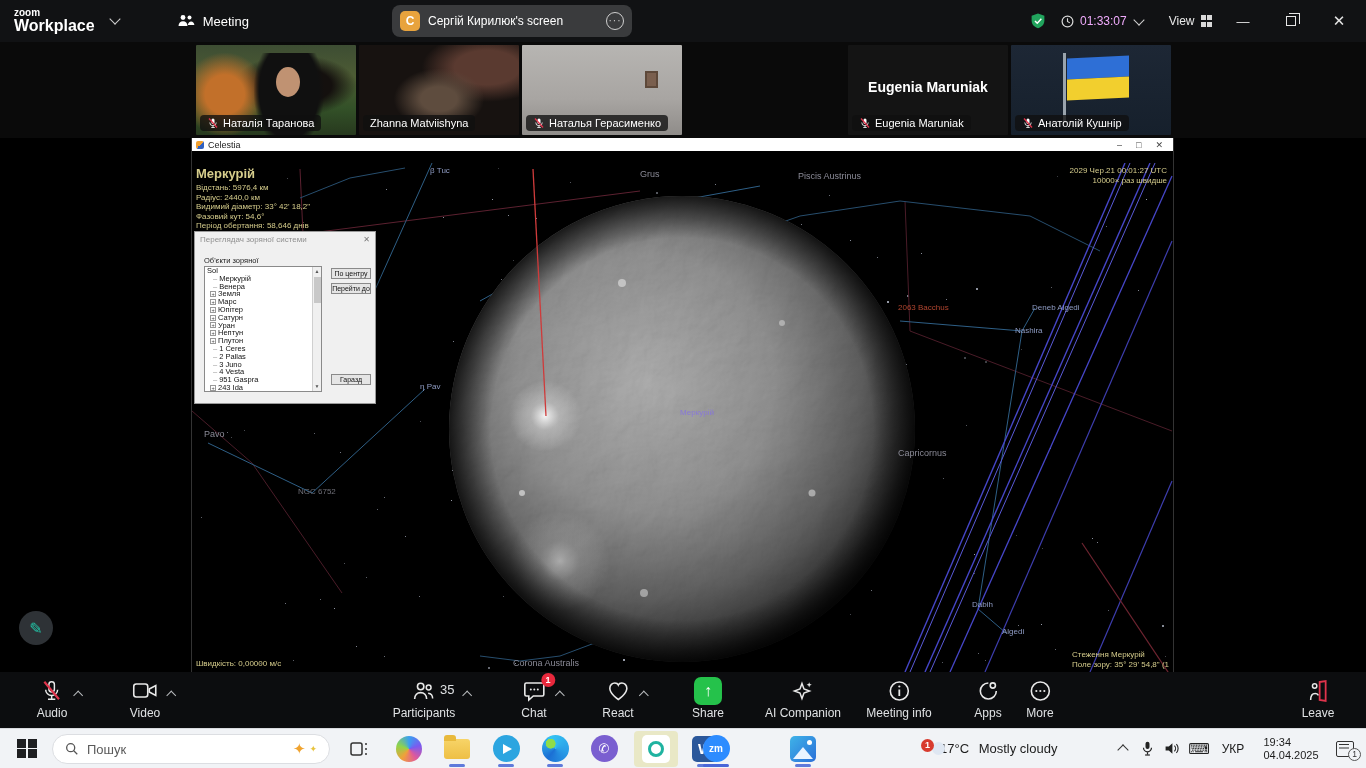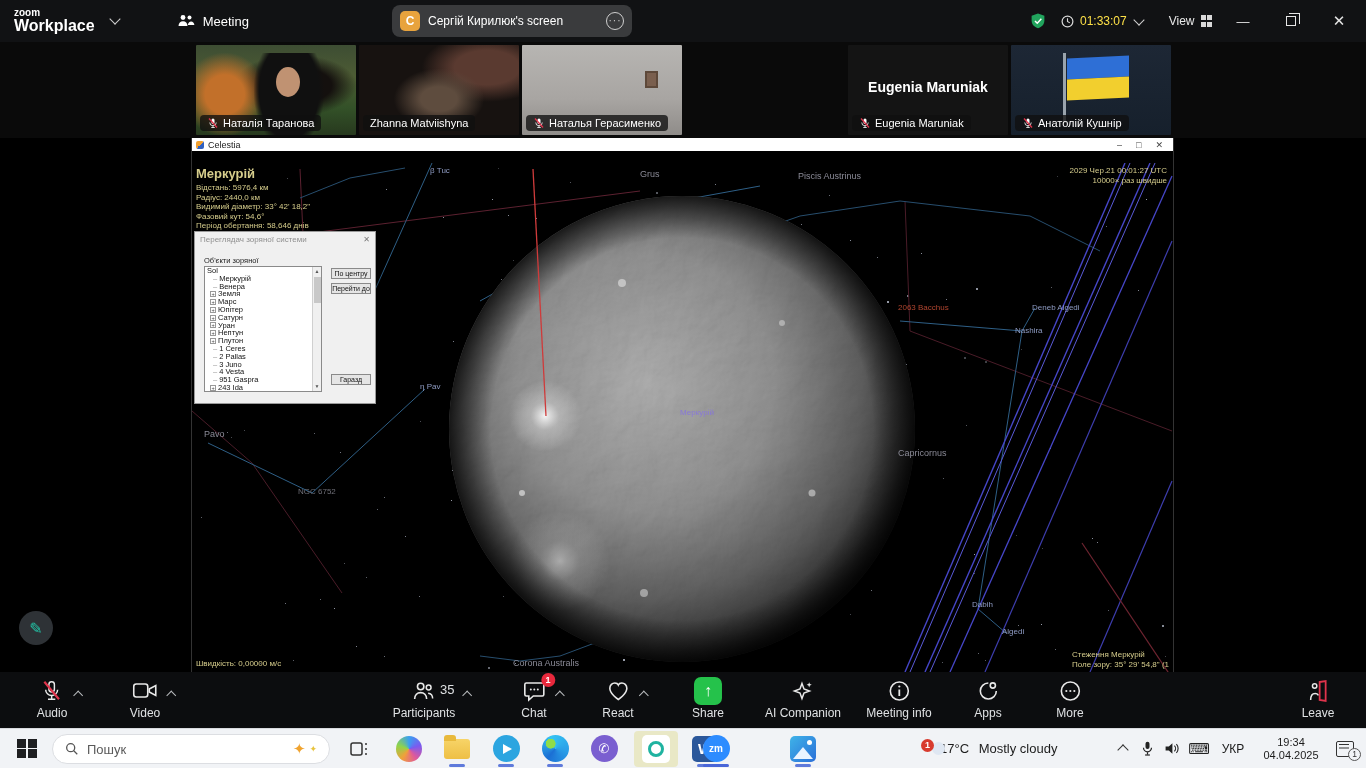--- a/index.html
+++ b/index.html
@@ -11,21 +11,21 @@
   .logo-wrap { margin-left:14px; color:#fff; line-height:1; }
   .logo-small { font-size:10px; font-weight:700; display:block; }
   .logo-main { font-size:16px; font-weight:700; display:block; }
   .chev-down { width:8px; height:8px; border-right:1.6px solid #cfcfcf; border-bottom:1.6px solid #cfcfcf; transform:rotate(45deg); margin:0 0 4px 16px; }
   .meeting-tab { display:flex; align-items:center; gap:8px; margin-left:58px; color:#fff; font-size:13px; }
   .share-pill { position:absolute; left:392px; top:5px; width:240px; height:32px; background:#3a3b3d; border-radius:8px; display:flex; align-items:center; padding:0 8px; gap:8px; }
   .share-avatar { width:20px; height:20px; border-radius:5px; background:#e8a33d; color:#fff; font-size:12px; font-weight:700; display:flex; align-items:center; justify-content:center; }
   .share-title { color:#fff; font-size:12px; white-space:nowrap; overflow:hidden; flex:1; }
   .ellipsis-btn { width:18px; height:18px; border:1.3px solid #cfcfcf; border-radius:50%; color:#cfcfcf; font-size:10px; line-height:15px; text-align:center; letter-spacing:1px; }
   .topbar-right { position:absolute; right:0; top:0; height:42px; display:flex; align-items:center; gap:14px; padding-right:10px; }
-  .timer-wrap { display:flex; align-items:center; gap:6px; color:#fde047; font-size:12px; }
+  .timer-wrap { display:flex; align-items:center; gap:6px; color:#f0abfc; font-size:12px; }
   .view-wrap { display:flex; align-items:center; gap:6px; color:#e9e9e9; font-size:12px; margin-left:12px; }
   .grid-icon { display:inline-grid; grid-template-columns:5px 5px; gap:1.5px; }
   .grid-icon i { width:5px; height:5px; background:#d9d9d9; }
   .win-btn { color:#e6e6e6; font-size:13px; width:34px; text-align:center; }
   .restore-box { width:10px; height:10px; border:1.3px solid #e6e6e6; display:inline-block; position:relative; }
   .restore-box:before { content:""; position:absolute; left:2px; top:-4px; width:10px; height:10px; border:1.3px solid #e6e6e6; border-left:none; border-bottom:none; }
 
   
   #filmstrip { position:absolute; left:0; top:42px; width:1366px; height:96px; background:#0a0a0a; z-index:55; }
   .tile { position:absolute; top:3px; width:160px; height:90px; background:#181818; overflow:hidden; border-radius:1px; }
@@ -128,21 +128,21 @@
   .photos { width:26px; height:26px; border-radius:5px; background:linear-gradient(135deg,#3fb3e8,#2a6fd8); position:relative; overflow:hidden; }
   .photos i { position:absolute; left:3px; bottom:3px; width:0; height:0; border-left:10px solid transparent; border-right:10px solid transparent; border-bottom:12px solid #eaf4ff; }
   .photos b { position:absolute; right:4px; top:4px; width:5px; height:5px; border-radius:50%; background:#fff; }
   .cloud { position:relative; width:26px; height:16px; background:#e8eef6; border-radius:8px; }
   .cloud:before { content:""; position:absolute; left:4px; top:-7px; width:13px; height:13px; background:#dfe7f2; border-radius:50%; }
   .wbadge { position:absolute; right:-6px; top:-10px; width:13px; height:13px; border-radius:50%; background:#d83b2e; color:#fff; font-size:9px; font-weight:700; display:flex; align-items:center; justify-content:center; }
   .weather-text { font-size:13px; color:#1c1c1c; margin-left:12px; white-space:nowrap; }
   .tray-chev { width:8px; height:8px; border-left:1.6px solid #333; border-top:1.6px solid #333; transform:rotate(45deg); margin-top:3px; }
   .kb { font-size:15px; color:#222; }
   .lang { font-size:12px; color:#1c1c1c; }
-  .clock { font-size:11px; color:#1c1c1c; text-align:center; line-height:13px; }
+  .clock { font-size:11px; color:#1c1c1c; text-align:left; line-height:13px; }
   .notif { position:relative; width:18px; height:16px; border:1.5px solid #333; border-radius:2px; }
   .notif:before { content:""; position:absolute; left:2px; top:2px; width:10px; height:1.6px; background:#333; box-shadow:0 3.5px 0 #333; }
   .notif-badge { position:absolute; right:-7px; bottom:-4px; width:13px; height:13px; border-radius:50%; background:#f1f3f6; border:1.4px solid #555; color:#333; font-size:8.5px; display:flex; align-items:center; justify-content:center; }
 
   
   #float-pencil { position:absolute; left:19px; top:611px; width:34px; height:34px; border-radius:50%; background:#2e3236; display:flex; align-items:center; justify-content:center; color:#22c3a6; font-size:16px; z-index:65; box-shadow:0 2px 6px rgba(0,0,0,.6); }
 </style>
 </head>
 <body>
 
@@ -682,21 +682,21 @@
   <div class="tool" style="left:988px;">
     <span class="ic">
       <svg width="24" height="24" viewBox="0 0 24 24">
         <path d="M12 4a8 8 0 1 0 8 8" fill="none" stroke="#e8e8e8" stroke-width="1.6"></path>
         <circle cx="16.5" cy="6.5" r="2.6" fill="none" stroke="#e8e8e8" stroke-width="1.6"></circle>
       </svg>
     </span>
     <span class="lab">Apps</span>
   </div>
 
-  <div class="tool" style="left:1070px;">
+  <div class="tool" style="left:1040px;">
     <span class="ic">
       <svg width="24" height="24" viewBox="0 0 24 24">
         <circle cx="12" cy="12" r="9" fill="none" stroke="#e8e8e8" stroke-width="1.6"></circle>
         <circle cx="8" cy="12" r="1.1" fill="#e8e8e8"></circle>
           <circle cx="12" cy="12" r="1.1" fill="#e8e8e8"></circle>
           <circle cx="16" cy="12" r="1.1" fill="#e8e8e8"></circle>
       </svg>
     </span>
     <span class="lab">More</span>
   </div>

